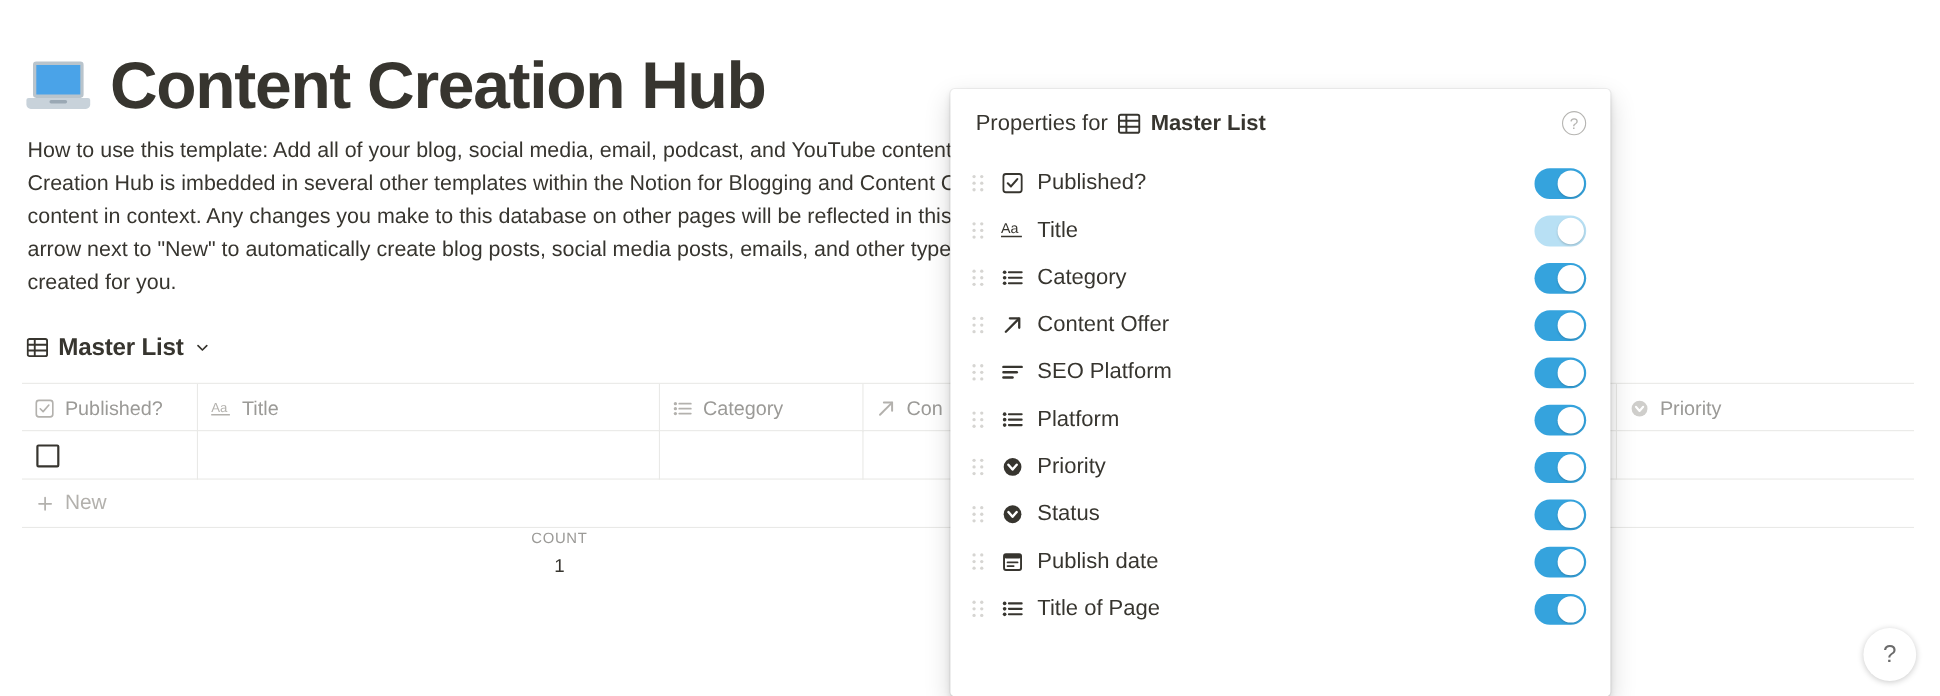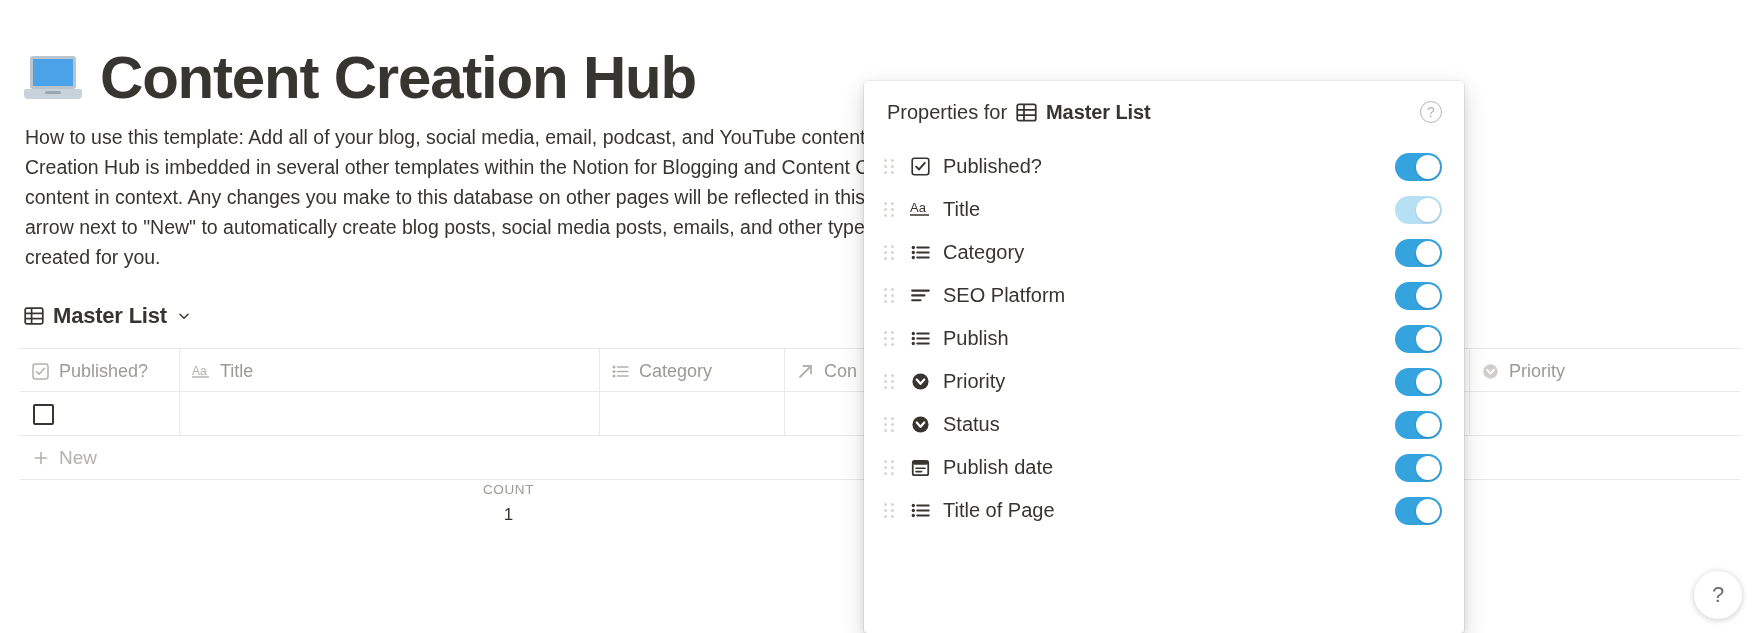--- a/index.html
+++ b/index.html
@@ -530,20 +530,40 @@
             <circle cx="3" cy="14" r="1.5" fill="#37352f"></circle>
               <line x1="6.5" y1="14" x2="17" y2="14" stroke="#37352f" stroke-width="1.7" stroke-linecap="round"></line>
           </svg>
         </span>
         <span class="prop-label">Category</span>
         <span class="toggle">
             <span class="knob"></span>
           </span>
       </div>
 
+      <div class="prop-row">
+        <span class="grip">
+            <i></i>
+            <i></i>
+            <i></i>
+            <i></i>
+            <i></i>
+            <i></i>
+          </span>
+        <span class="prop-icon">
+          <svg width="21" height="21" viewBox="0 0 19 19">
+            <line x1="4" y1="15" x2="14.6" y2="4.4" stroke="#37352f" stroke-width="1.9" stroke-linecap="round"></line>
+            <polyline points="7.3,4 15,4 15,11.7" fill="none" stroke="#37352f" stroke-width="1.9" stroke-linecap="round" stroke-linejoin="round"></polyline>
+          </svg>
+        </span>
+        <span class="prop-label">Content Offer</span>
+        <span class="toggle">
+            <span class="knob"></span>
+          </span>
+      </div>
 
       <div class="prop-row">
         <span class="grip">
             <i></i>
             <i></i>
             <i></i>
             <i></i>
             <i></i>
             <i></i>
           </span>
@@ -572,21 +592,21 @@
         <span class="prop-icon">
           <svg width="21" height="21" viewBox="0 0 19 19">
             <circle cx="3" cy="5" r="1.5" fill="#37352f"></circle>
               <line x1="6.5" y1="5" x2="17" y2="5" stroke="#37352f" stroke-width="1.7" stroke-linecap="round"></line>
             <circle cx="3" cy="9.5" r="1.5" fill="#37352f"></circle>
               <line x1="6.5" y1="9.5" x2="17" y2="9.5" stroke="#37352f" stroke-width="1.7" stroke-linecap="round"></line>
             <circle cx="3" cy="14" r="1.5" fill="#37352f"></circle>
               <line x1="6.5" y1="14" x2="17" y2="14" stroke="#37352f" stroke-width="1.7" stroke-linecap="round"></line>
           </svg>
         </span>
-        <span class="prop-label">Publish</span>
+        <span class="prop-label">Platform</span>
         <span class="toggle">
             <span class="knob"></span>
           </span>
       </div>
 
       <div class="prop-row">
         <span class="grip">
             <i></i>
             <i></i>
             <i></i>

